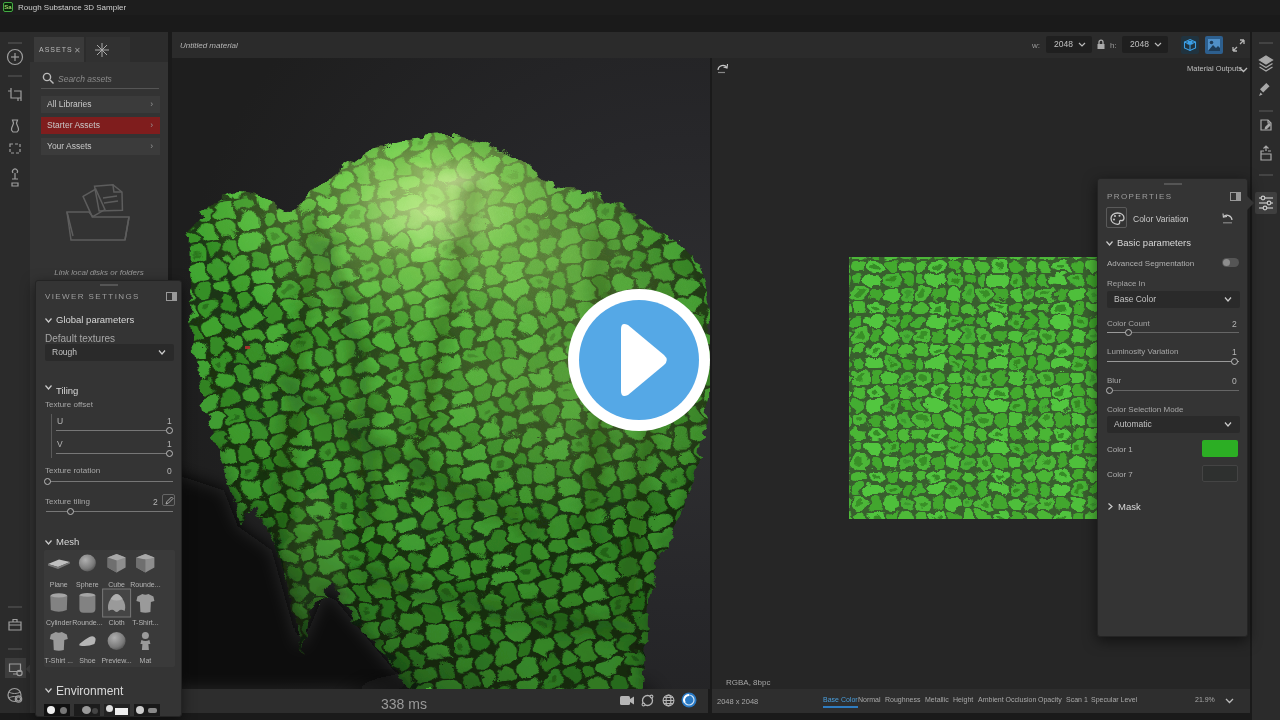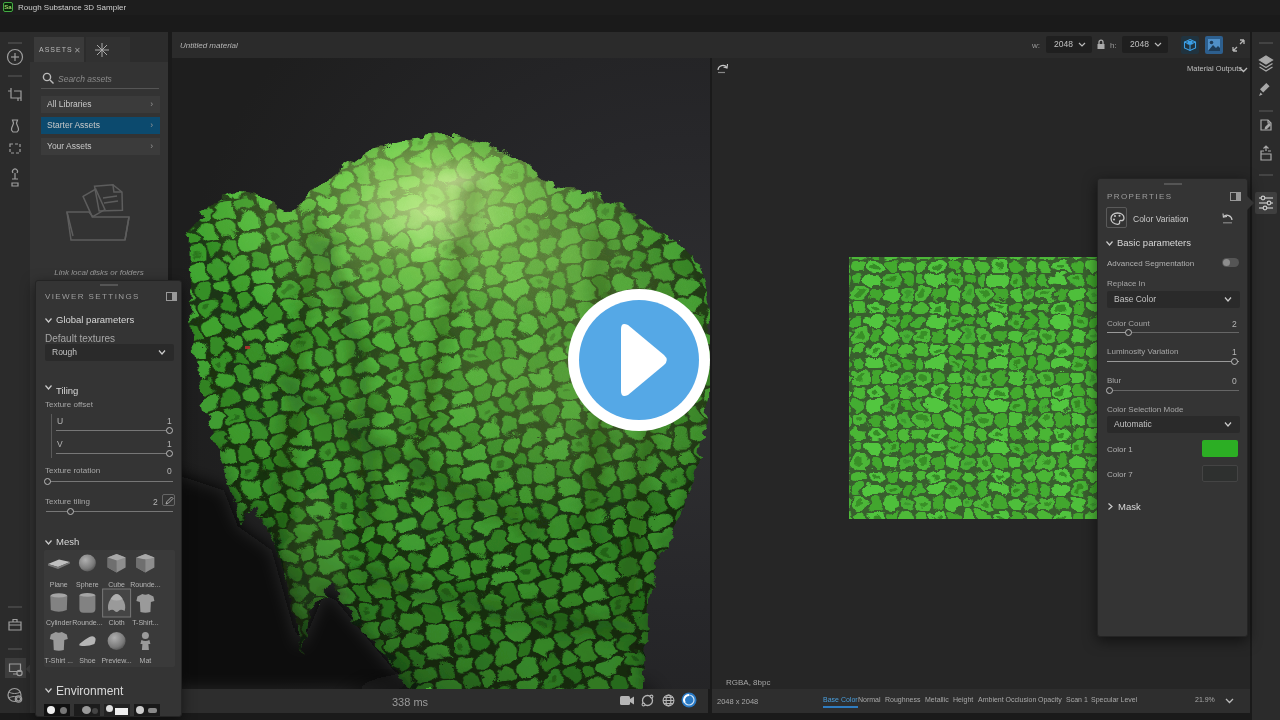--- a/index.html
+++ b/index.html
@@ -139,21 +139,21 @@
     </div>
 
     <svg width="12" height="12" style="position:absolute;left:12px;top:40px" viewBox="0 0 12 12" stroke="#bbb" stroke-width="1.4" fill="none">
       <circle cx="5" cy="5" r="3.6"></circle>
         <line x1="8" y1="8" x2="11.5" y2="11.5"></line>
     </svg>
     <span class="abs" style="left:28px;top:42px;color:#8a8a8a;font-size:8.5px;font-style:italic;">Search assets</span>
     <div class="abs" style="left:11px;top:56px;width:118px;height:1px;background:#555;"></div>
 
     <div class="abs" style="left:11px;top:64px;width:119px;height:17px;background:#3b3b3b;color:#c9c9c9;font-size:8.5px;line-height:17px;padding-left:6px;">All Libraries<span style="position:absolute;right:7px;color:#999;">›</span></div>
-    <div class="abs" style="left:11px;top:85px;width:119px;height:17px;background:#0c4a6e;color:#c9c9c9;font-size:8.5px;line-height:17px;padding-left:6px;">Starter Assets<span style="position:absolute;right:7px;color:#999;">›</span></div>
+    <div class="abs" style="left:11px;top:85px;width:119px;height:17px;background:#7f1d1d;color:#c9c9c9;font-size:8.5px;line-height:17px;padding-left:6px;">Starter Assets<span style="position:absolute;right:7px;color:#999;">›</span></div>
     <div class="abs" style="left:11px;top:106px;width:119px;height:17px;background:#3b3b3b;color:#c9c9c9;font-size:8.5px;line-height:17px;padding-left:6px;">Your Assets<span style="position:absolute;right:7px;color:#999;">›</span></div>
 
     <svg width="90" height="85" style="position:absolute;left:25px;top:128px" viewBox="0 0 90 85" stroke="#5d5d5d" stroke-width="1.5" fill="none">
       <path d="M38 28 L56 24 L66 30 L69 48 L46 52 Z" transform="rotate(8 52 38)"></path>
       <path d="M56 24 L58 31 L66 30" transform="rotate(8 52 38)"></path>
       <line x1="48" y1="38" x2="62" y2="36"></line>
         <line x1="49" y1="43" x2="63" y2="41"></line>
       <path d="M30 34 L44 30 L48 52 L34 56 Z" transform="rotate(-14 39 43)"></path>
       <path d="M12 52 H34 L38 57 H74 L70 80 H16 Z"></path>
       <path d="M12 52 L18 76 M74 57 L70 80"></path>
@@ -279,21 +279,21 @@
         </clipPath>
       <g clip-path="url(#flatClip)">
         <rect x="-14" y="-14" width="293" height="290" fill="url(#crocFlat)" filter="url(#dispFlat)"></rect>
         <rect x="0" y="0" width="265" height="262" fill="#7ddd55" opacity="0.10"></rect>
       </g>
     </svg>
     <span class="abs" style="left:14px;top:620px;color:#a5a5a5;font-size:8px;">RGBA, 8bpc</span>
   </div>
 
   <div class="abs" style="left:172px;top:689px;width:536px;height:24px;background:#2d2d2d;">
-    <span class="abs" style="left:220px;top:7px;color:#9a9a9a;font-size:11px;">338 ms</span>
+    <span class="abs" style="left:209px;top:7px;color:#9a9a9a;font-size:14px;">338 ms</span>
     <svg width="15" height="11" style="position:absolute;left:448px;top:6px" viewBox="0 0 15 11">
       <rect x="0" y="1" width="10" height="9" rx="1.5" fill="#b5b5b5"></rect>
         <path d="M10 4 L14 1.5 V9.5 L10 7 Z" fill="#b5b5b5"></path>
     </svg>
     <svg width="13" height="13" style="position:absolute;left:469px;top:5px" viewBox="0 0 13 13" fill="none" stroke="#b5b5b5" stroke-width="1.3">
       <circle cx="6.5" cy="6.5" r="5"></circle>
         <circle cx="10.5" cy="2.5" r="1.4" fill="#2d2d2d" stroke-width="1.1"></circle>
         <circle cx="2.5" cy="10.5" r="1.4" fill="#2d2d2d" stroke-width="1.1"></circle>
     </svg>
     <svg width="13" height="13" style="position:absolute;left:490px;top:5px" viewBox="0 0 13 13" fill="none" stroke="#b5b5b5" stroke-width="1.1">

